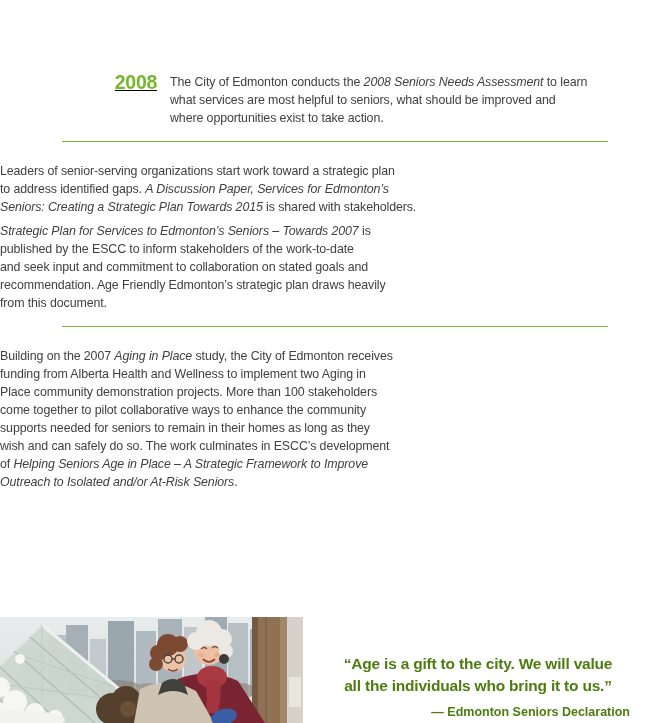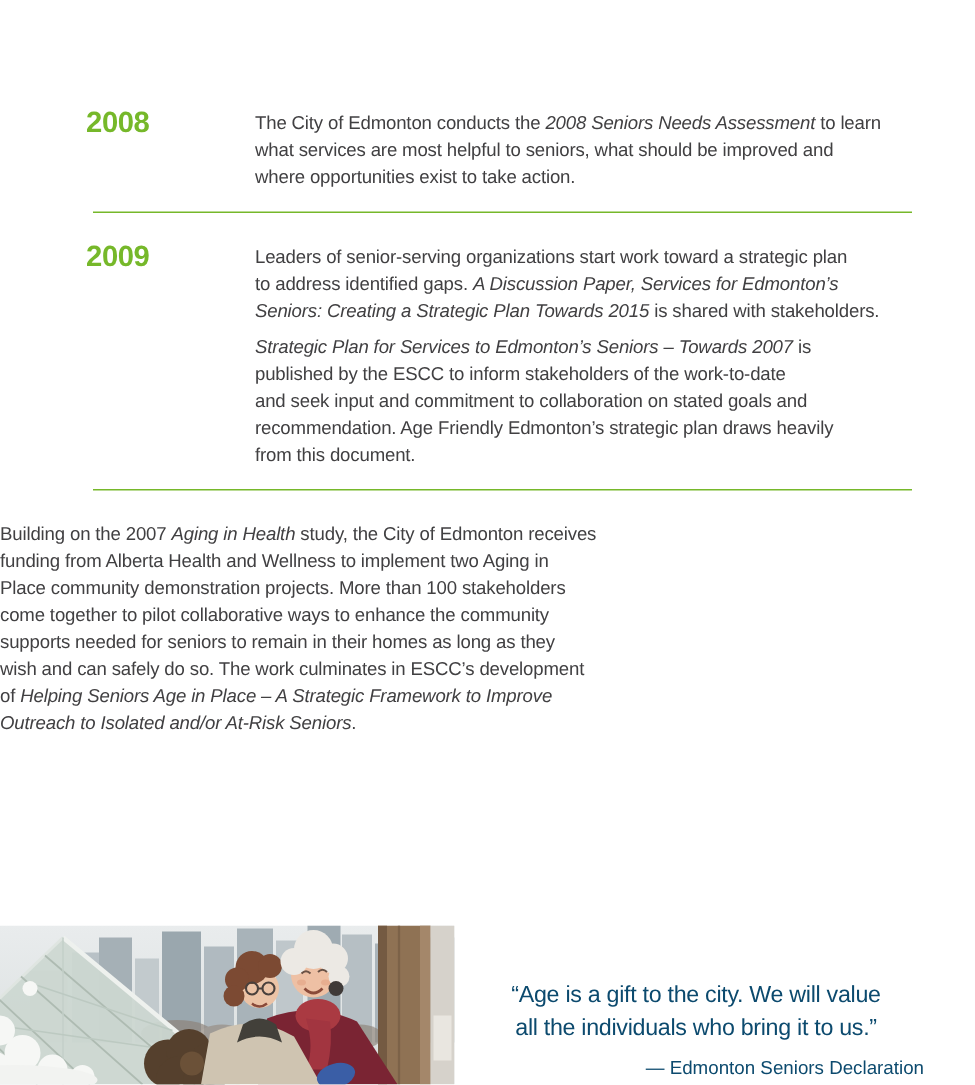--- a/index.html
+++ b/index.html
@@ -3,42 +3,43 @@
 <meta charset="utf-8">
 <style>
   html,body { margin:0; padding:0; }
   body {
     width:650px; height:723px; position:relative; background:#ffffff;
     font-family:"Liberation Sans", sans-serif; overflow:hidden;
   }
   .timeline { padding-top:73px; }
   .row { display:flex; }
   .year-col {
-    width:157px; flex:0 0 157px; text-align:center; padding-right:13px;
+    width:157px; flex:0 0 157px; text-align:right; padding-right:13px;
     box-sizing:content-box;
+    text-decoration:underline;
   }
   .year {
     font-size:19.5px; font-weight:bold; color:#76b82a;
     line-height:18px; letter-spacing:-0.3px;
   }
   .text-col { width:460px; }
   .text-col p {
     margin:0 0 6px 0; white-space:pre;
     font-size:12.4px; line-height:18px; color:#414042; letter-spacing:-0.1px;
   }
   .text-col p em { font-style:italic;text-align:right; }
   .divider {
     height:1px; background:#76b82a; margin:8px 42px 20px 62px;
   }
   .photo {
     position:absolute; left:0; top:617px; width:303px; height:106px;
   }
   .quote {
-    position:absolute; left:312px; top:653px; width:304px;
-    color:#0c4a6e; font-weight:normal;
+    position:absolute; left:326px; top:653px; width:304px;
+    color:#4d7c0f; font-weight:bold;
   }
   .q-line {
     text-align:center; font-size:15.5px; line-height:21.5px; letter-spacing:-0.2px;
   }
   .q-attr {
     font-size:12.5px; margin-top:9px; padding-left:14px; text-align:right;
   }
 </style>
 </head>
 <body>
@@ -49,38 +50,35 @@
         <div class="year">2008</div>
       </div>
       <div class="text-col">
         <p><span>The City of Edmonton conducts the </span><em>2008 Seniors Needs Assessment</em><span> to learn
 what services are most helpful to seniors, what should be improved and
 where opportunities exist to take action.</span></p>
       </div>
     </div>
     <div class="divider"></div>
     <div class="row">
-      <div class="year-col">
-        <div class="year">2009</div>
-      </div>
       <div class="text-col">
         <p><span>Leaders of senior-serving organizations start work toward a strategic plan
 to address identified gaps. </span><em>A Discussion Paper, Services for Edmonton’s
 Seniors: Creating a Strategic Plan Towards 2015</em><span> is shared with stakeholders.</span></p>
         <p><em>Strategic Plan for Services to Edmonton’s Seniors – Towards 2007</em><span> is
 published by the ESCC to inform stakeholders of the work-to-date
 and seek input and commitment to collaboration on stated goals and
 recommendation. Age Friendly Edmonton’s strategic plan draws heavily
 from this document.</span></p>
       </div>
     </div>
     <div class="divider"></div>
     <div class="row">
       <div class="text-col">
-        <p><span>Building on the 2007 </span><em>Aging in Health</em><span> study, the City of Edmonton receives
+        <p><span>Building on the 2007 </span><em>Aging in Place</em><span> study, the City of Edmonton receives
 funding from Alberta Health and Wellness to implement two Aging in
 Place community demonstration projects. More than 100 stakeholders
 come together to pilot collaborative ways to enhance the community
 supports needed for seniors to remain in their homes as long as they
 wish and can safely do so. The work culminates in ESCC’s development
 of </span><em>Helping Seniors Age in Place – A Strategic Framework to Improve
 Outreach to Isolated and/or At-Risk Seniors</em><span>.</span></p>
       </div>
     </div>
   </div>

